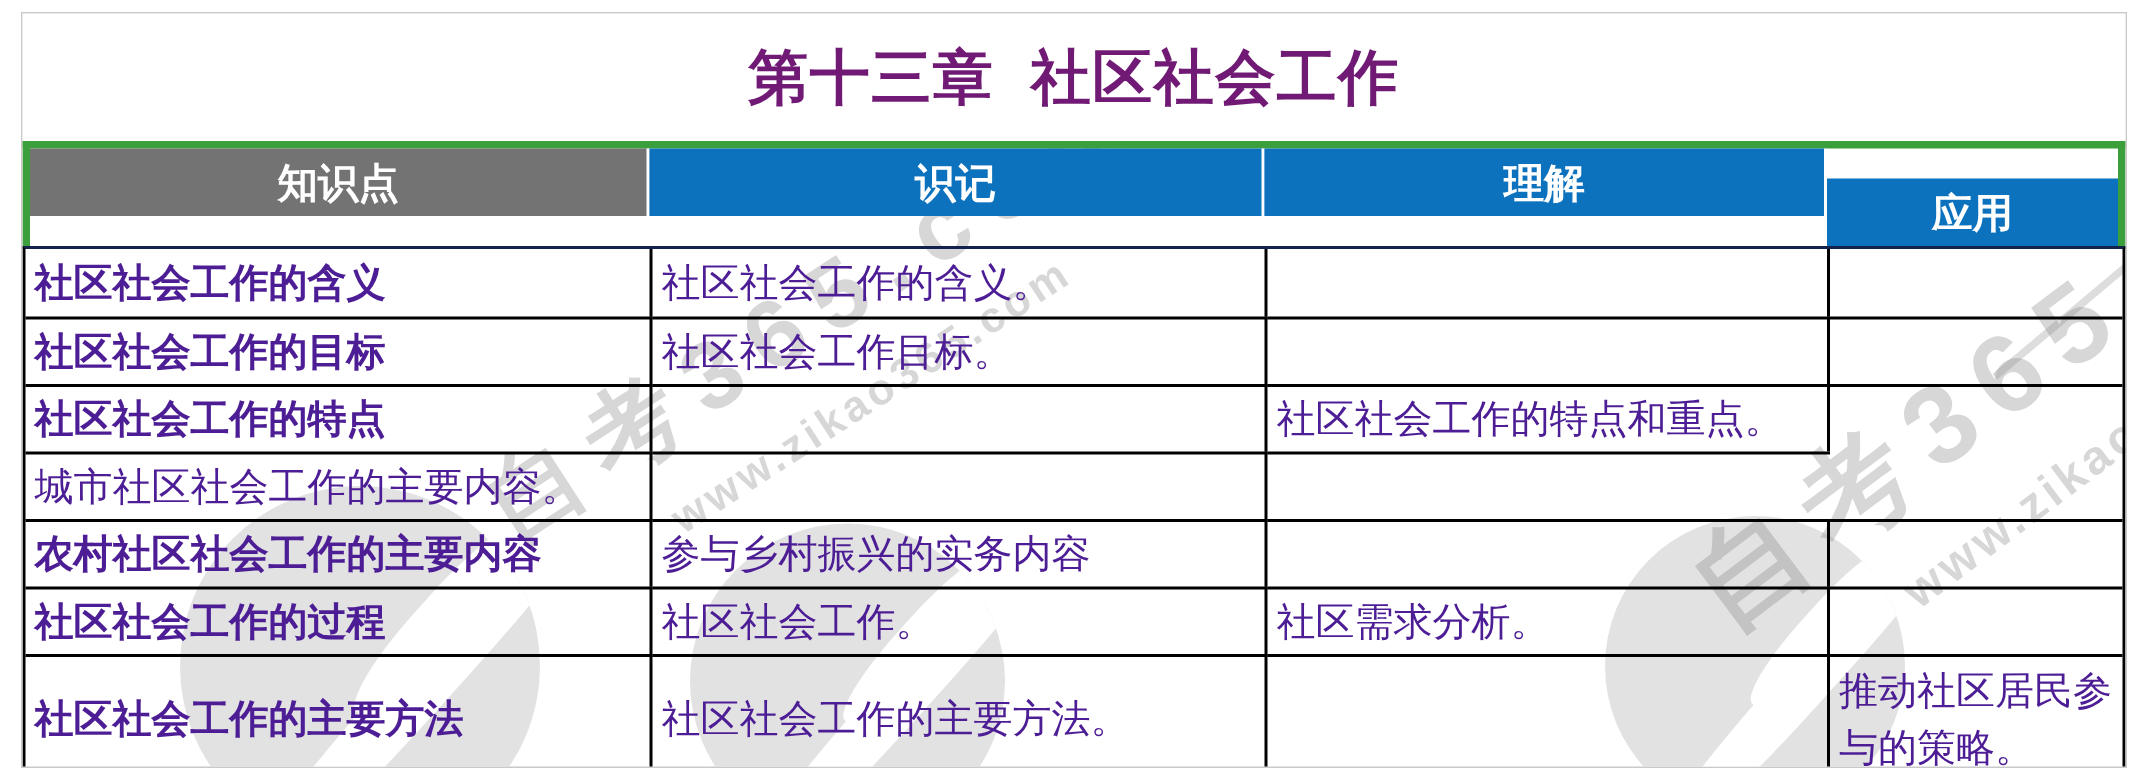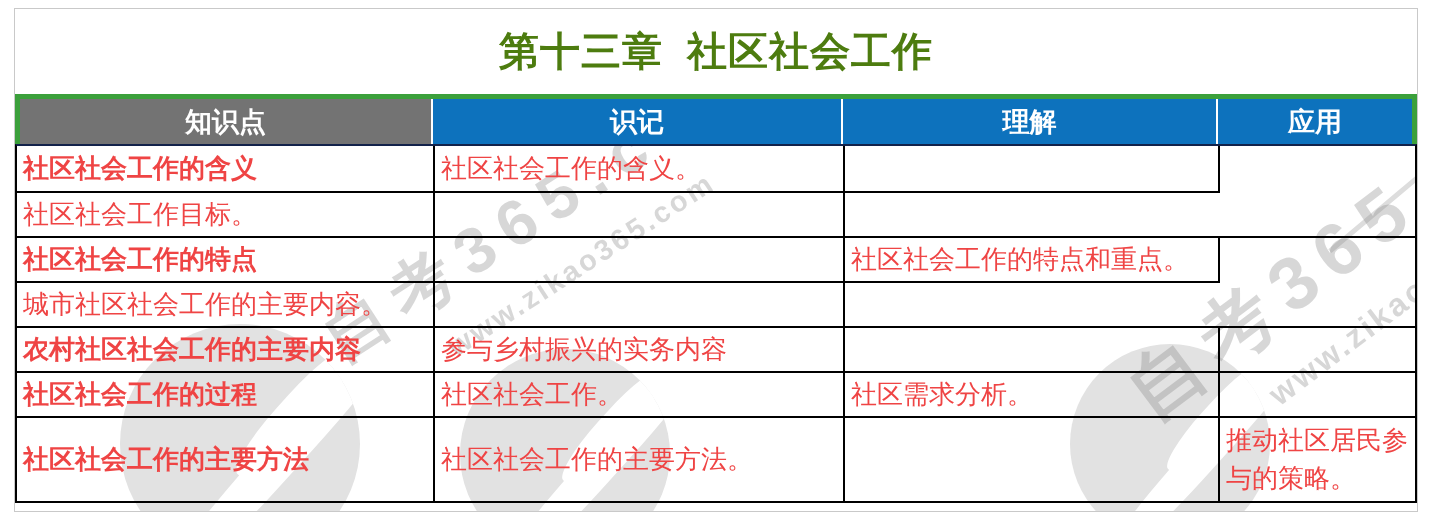--- a/index.html
+++ b/index.html
@@ -40,21 +40,21 @@
   .thead { display:grid; grid-template-columns:413px 410px 375px 1fr;
            border-style:solid; border-width:5px 5px 0 5px; }
   .hcell { height:45px; display:flex; align-items:center; justify-content:center;
            color:#ffffff; font-size:27px; font-weight:bold;
            border-right:2px solid #ffffff; }
   .hcell:last-child { border-right:none; }
 
   .tbody { border:2px solid #000000; border-top:2px solid #12224a; }
   .trow { display:grid; grid-template-columns:418px 410px 375px 1fr; }
   .tcell { min-height:45px; display:flex; align-items:center; padding:2px 6px;
-           font-size:26px; color:#ef4444; border-right:2px solid #000000;
+           font-size:26px; color:#4c1d95; border-right:2px solid #000000;
            border-top:2px solid #000000; line-height:1.45; }
   .trow:first-child .tcell { border-top:none; }
   .tcell:last-child { border-right:none; }
   .tcell.knowledge { font-weight:900; }
   .trow.tall .tcell { min-height:85px; }
 </style>
 </head>
 <body>
 
 <div class="card">
@@ -77,42 +77,43 @@
       <div class="wm-brand">自考365.com</div>
       <div class="wm-url">www.zikao365.com</div>
     </div>
     <div class="wm-group wm-c">
       <div class="wm-brand">自考365.com</div>
       <div class="wm-url">www.zikao365.com</div>
     </div>
   </div>
 
   <div class="title-bar">
-    <h1 style="color: #4d7c0f;">第十三章  社区社会工作</h1>
+    <h1 style="color: #701a75;">第十三章  社区社会工作</h1>
   </div>
 
   <div class="grid">
 
     <div class="thead" style="border-color: rgb(59, 160, 59);">
       <div class="hcell" style="background: #737373;">知识点</div>
       <div class="hcell" style="background: rgb(13, 114, 189);">识记</div>
       <div class="hcell" style="background: rgb(13, 114, 189);">理解</div>
-      <div class="hcell" style="background: rgb(13, 114, 189);">应用</div>
+      <div class="hcell" style="background: rgb(13, 114, 189); margin-top: 20px;">应用</div>
     </div>
 
     <div class="tbody">
 
       <div class="trow">
         <div class="tcell knowledge">社区社会工作的含义</div>
         <div class="tcell">社区社会工作的含义。</div>
         <div class="tcell"></div>
         <div class="tcell"></div>
       </div>
 
       <div class="trow">
+        <div class="tcell knowledge">社区社会工作的目标</div>
         <div class="tcell">社区社会工作目标。</div>
         <div class="tcell"></div>
         <div class="tcell"></div>
       </div>
 
       <div class="trow">
         <div class="tcell knowledge">社区社会工作的特点</div>
         <div class="tcell"></div>
         <div class="tcell">社区社会工作的特点和重点。</div>
         <div class="tcell"></div>

